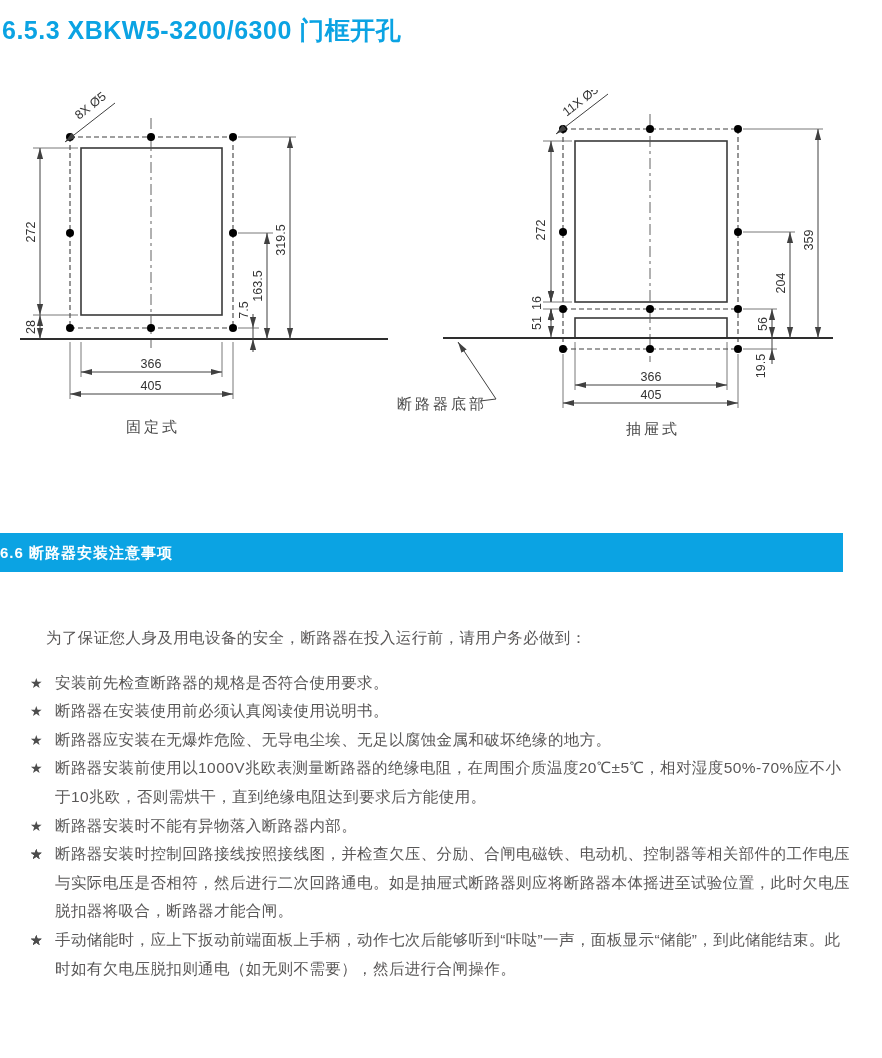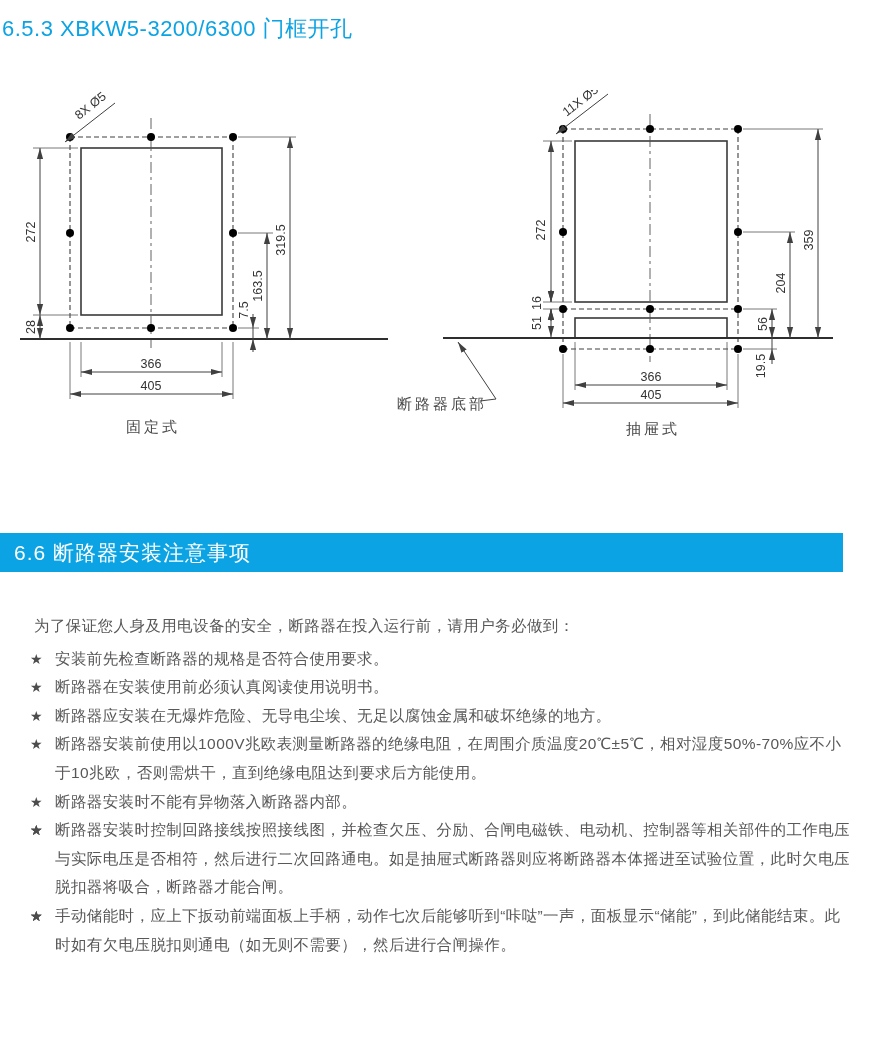--- a/index.html
+++ b/index.html
@@ -1,26 +1,26 @@
 <!DOCTYPE html>
 <html><head>
 <meta charset="utf-8">
 <style>
   html,body{margin:0;padding:0;background:#fff;}
   #page{position:relative;width:882px;height:1058px;background:#fff;overflow:hidden;
         font-family:"Liberation Sans",sans-serif;}
-  .title{position:absolute;left:2px;top:14px;font-size:22px;font-weight:normal;
+  .title{position:absolute;left:2px;top:14px;font-size:25px;font-weight:bold;
          color:#0ba3e3;letter-spacing:0.5px;}
   .fig{position:absolute;}
   .banner{position:absolute;left:0;top:533px;width:843px;height:39px;background:#0ba3e3;}
-  .banner span{display:block;margin-left:14px;line-height:39px;font-size:21px;
-         font-weight:normal;color:#ffffff;letter-spacing:1px;}
+  .banner span{display:block;line-height:39px;font-size:15px;
+         font-weight:bold;color:#ffffff;letter-spacing:1px;}
   .notes{position:absolute;left:30px;top:608px;width:826px;font-size:15.5px;
          line-height:28.6px;color:#595757;letter-spacing:0.4px;}
-  .intro{margin:4px;}
+  .intro{margin:16px;}
   ul.note-list{list-style:none;margin:0;padding:0;}
   li.note-item{position:relative;padding-left:25px;}
   li.note-item .star{position:absolute;left:0;top:0;color:#4d4d4d;font-size:14px;}
   svg .sr{stroke:#3a3a3a;stroke-width:1.6;fill:none;}
   svg .dash{stroke:#404040;stroke-width:1.1;fill:none;stroke-dasharray:5 3;}
   svg .cl{stroke:#505050;stroke-width:0.9;fill:none;stroke-dasharray:11 4 3 4;}
   svg .thin{stroke:#555;stroke-width:0.8;fill:none;}
   svg .thick{stroke:#2e2e2e;stroke-width:2.2;fill:none;}
   svg .dim{stroke:#404040;stroke-width:1;fill:none;}
   svg text.d{font-family:"Liberation Sans",sans-serif;font-size:12.5px;fill:#333;}

